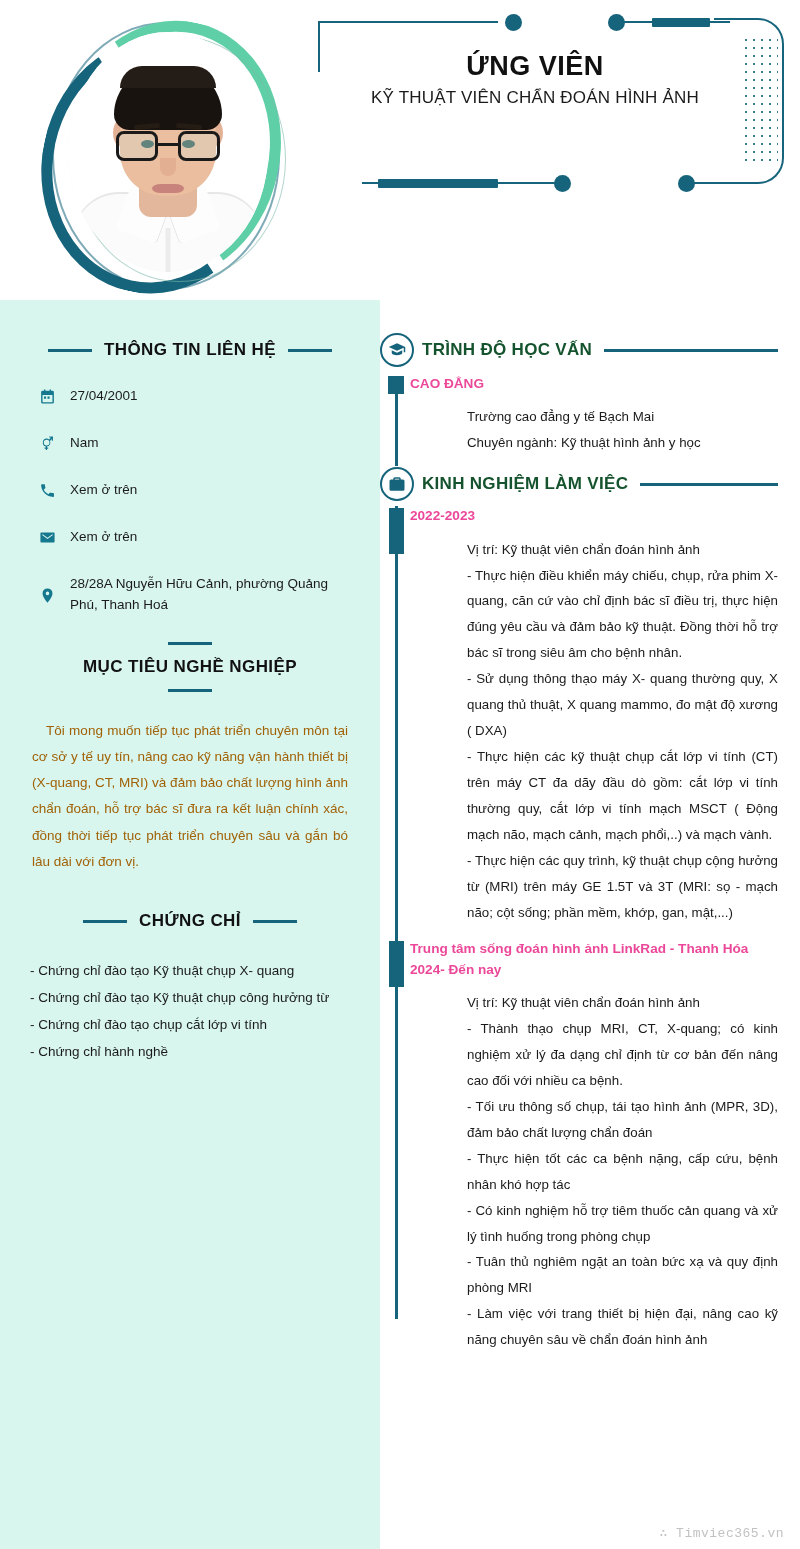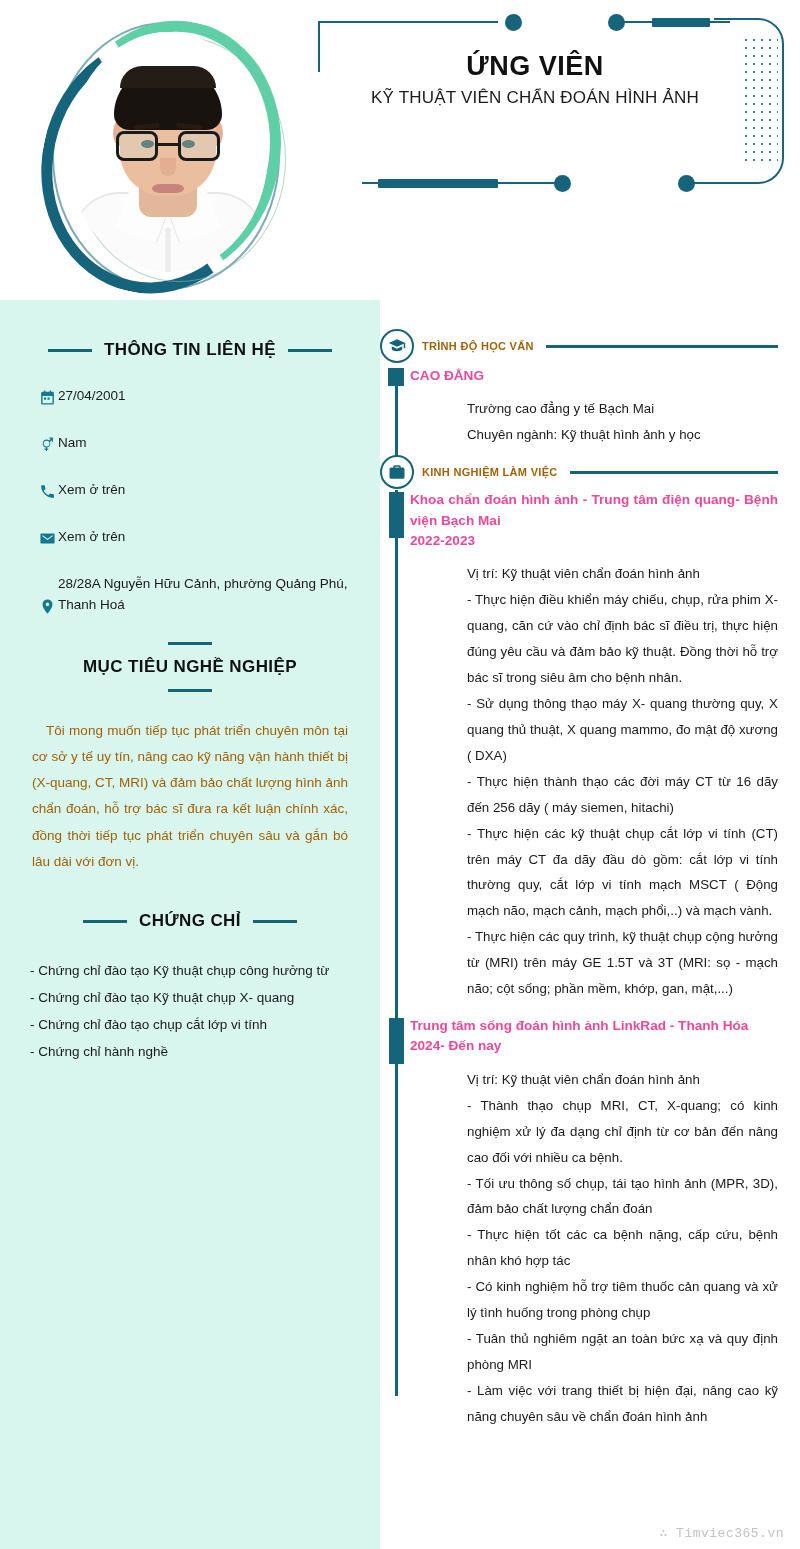--- a/index.html
+++ b/index.html
@@ -137,21 +137,21 @@
     display:flex; align-items:center; justify-content:center; gap:12px;
     margin-bottom: 26px;
   }
   .side-head .rule { flex:0 0 auto; width:44px; height:3px; background:#16647b; }
   .side-head .htxt {
     font-size:17px; font-weight:700; letter-spacing:.4px; color:#111; white-space:nowrap;
   }
 
   .contact-list { padding-left: 10px; }
   .contact-row {
-    display:flex; align-items:flex-end; gap:2px; margin-bottom: 26px;
+    display:flex; align-items:center; gap:14px; margin-bottom: 26px;
   }
   .contact-row .ic {
     flex:0 0 18px; width:18px; height:18px; display:flex; align-items:center; justify-content:center;
     color:#15788f; margin-top:1px;
   }
   .contact-row .ic svg { width:17px; height:17px; fill:#15788f; }
   .contact-row .ctxt { font-size:13.5px; line-height:1.55; color:#1b1b1b; }
 
   .obj-text {
     font-size:13.5px; line-height:1.95; color:#a16207; text-align:justify;
@@ -167,21 +167,21 @@
   }
   .sec-head {
     position:relative; display:flex; align-items:center; gap:12px; padding-left: 42px;
   }
   .sec-badge {
     position:absolute; left:0; top:50%; transform:translateY(-50%);
     width:34px; height:34px; border-radius:50%; border:2px solid #16647b;
     display:flex; align-items:center; justify-content:center; background:#fff;
   }
   .sec-badge svg { width:18px; height:18px; fill:#16647b; }
-  .sec-title { font-size:11px; font-weight:700; color:#a16207; letter-spacing:.3px; white-space:nowrap; }
+  .sec-title { font-size:17px; font-weight:700; color:#14532d; letter-spacing:.3px; white-space:nowrap; }
   .sec-rule { flex:1 1 auto; height:3px; background:#16647b; min-width:18px; }
 
   .timeline { position:relative; padding-left: 30px; }
   .tl-line {
     position:absolute; left:15px; top:0; bottom:0; width:3px; background:#16647b;
   }
   .tl-entry { position:relative; }
   .tl-marker {
     position:absolute; left:-22px; top:2px; width:16px; height:18px; background:#16647b;
   }
@@ -319,22 +319,22 @@
       <span class="rule"></span>
     </div>
     <div class="obj-text">Tôi mong muốn tiếp tục phát triển chuyên môn tại cơ sở y tế uy tín, nâng cao kỹ năng vận hành thiết bị (X-quang, CT, MRI) và đảm bảo chất lượng hình ảnh chẩn đoán, hỗ trợ bác sĩ đưa ra kết luận chính xác, đồng thời tiếp tục phát triển chuyên sâu và gắn bó lâu dài với đơn vị.</div>
 
     <div class="side-head" style="margin-top:36px;align-items:center;">
       <span class="rule"></span>
       <span class="htxt">CHỨNG CHỈ</span>
       <span class="rule"></span>
     </div>
     <div class="cert-list">
+      <div class="cert-item">- Chứng chỉ đào tạo Kỹ thuật chụp X- quang</div>
       <div class="cert-item">- Chứng chỉ đào tạo Kỹ thuật chụp công hưởng từ</div>
-      <div class="cert-item">- Chứng chỉ đào tạo Kỹ thuật chụp X- quang</div>
       <div class="cert-item">- Chứng chỉ đào tạo chụp cắt lớp vi tính</div>
       <div class="cert-item">- Chứng chỉ hành nghề</div>
     </div>
 
   </div>
 
   <div class="main">
 
     <div class="sec-head">
       <span class="sec-badge">
@@ -366,27 +366,25 @@
       </span>
       <span class="sec-title">KINH NGHIỆM LÀM VIỆC</span>
       <span class="sec-rule"></span>
     </div>
 
     <div class="timeline" style="margin-top:12px;">
       <div class="tl-line" style="top:0; bottom:34px;"></div>
 
       <div class="tl-entry">
         <span class="tl-marker tall"></span>
-        <div class="tl-title">Khoa chẩn đoán hình ảnh - Trung tâm điện quang- Bệnh viện Bạch Mai</div>
         <div class="tl-title">2022-2023</div>
         <div class="tl-body">
           <p>Vị trí: Kỹ thuật viên chẩn đoán hình ảnh</p>
           <p>- Thực hiện điều khiển máy chiếu, chụp, rửa phim X-quang, căn cứ vào chỉ định bác sĩ điều trị, thực hiện đúng yêu cầu và đảm bảo kỹ thuật. Đồng thời hỗ trợ bác sĩ trong siêu âm cho bệnh nhân.</p>
           <p>- Sử dụng thông thạo máy X- quang thường quy, X quang thủ thuật, X quang mammo, đo mật độ xương ( DXA)</p>
-          <p>- Thực hiện thành thạo các đời máy CT từ 16 dãy đến 256 dãy ( máy siemen, hitachi)</p>
           <p>- Thực hiện các kỹ thuật chụp cắt lớp vi tính (CT) trên máy CT đa dãy đầu dò gồm: cắt lớp vi tính thường quy, cắt lớp vi tính mạch MSCT ( Động mạch não, mạch cảnh, mạch phổi,..) và mạch vành.</p>
           <p>- Thực hiện các quy trình, kỹ thuật chụp cộng hưởng từ (MRI) trên máy GE 1.5T và 3T (MRI: sọ - mạch não; cột sống; phần mềm, khớp, gan, mật,...)</p>
         </div>
       </div>
 
       <div class="tl-entry" style="margin-top:14px;">
         <span class="tl-marker tall"></span>
         <div class="tl-title">Trung tâm sống đoán hình ảnh LinkRad - Thanh Hóa</div>
         <div class="tl-title">2024- Đến nay</div>
         <div class="tl-body">

